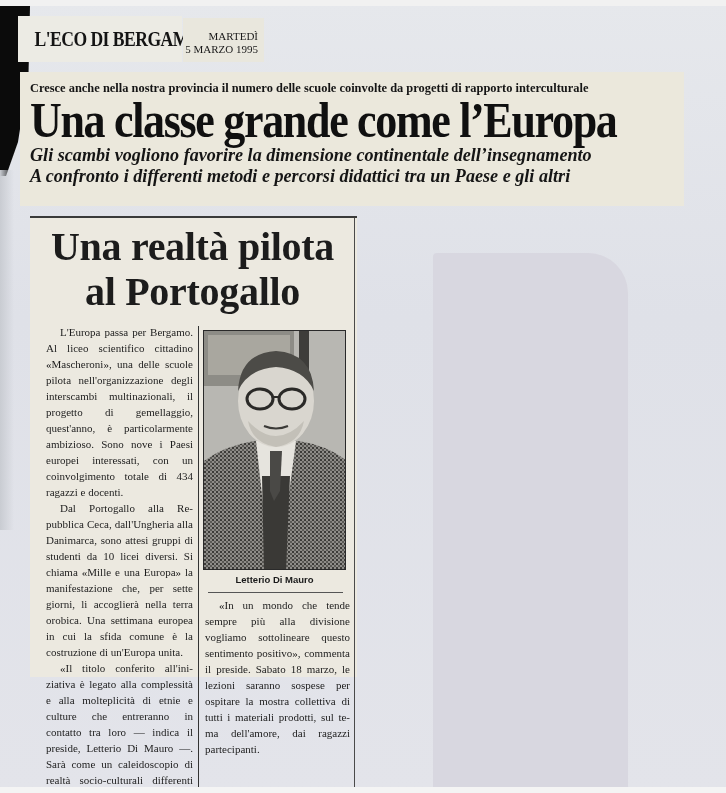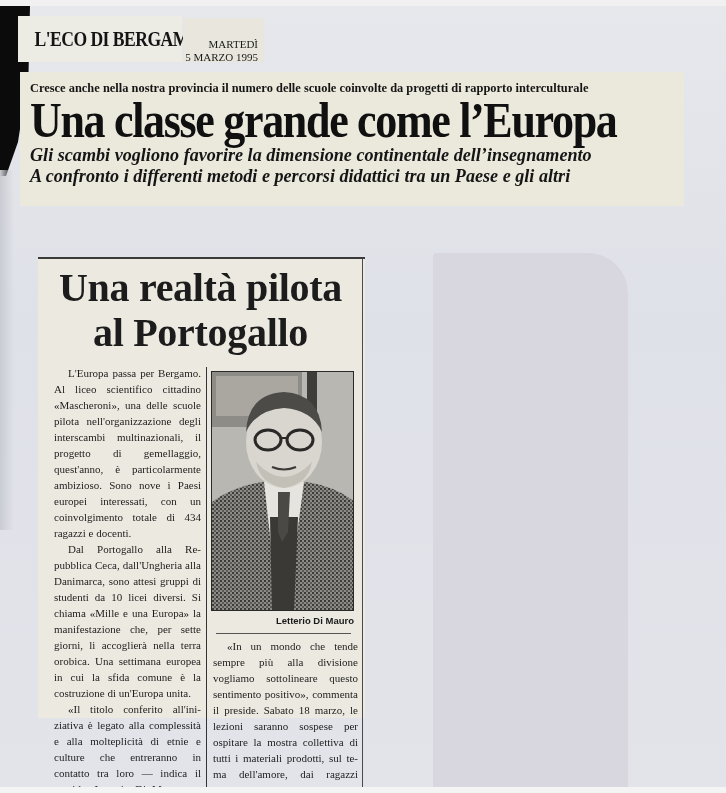--- a/index.html
+++ b/index.html
@@ -40,21 +40,21 @@
       display: flex; align-items: center; justify-content: center; padding-left: 36px;
     }
     .masthead-title {
       font-family: "Liberation Serif", serif;
       font-weight: bold; font-size: 20px; letter-spacing: -0.6px;
       color: #141414; transform: scaleX(0.88); white-space: nowrap;
     }
     .dateline {
       position: absolute; left: 183px; top: 18px; width: 81px; height: 44px;
       background: #e9e7dd;
-      text-align: right; padding: 20px 6px 0 0;
+      text-align: right; padding: 12px 6px 0 0;
       font-family: "Liberation Serif", serif;
       color: #1a1a1a; font-size: 11px; line-height: 13px;
     }
 
     
     .headline-box {
       position: absolute; left: 20px; top: 72px; width: 664px; height: 134px;
       background: #ebe8dc;
       padding: 8px 0 0 10px;
     }
@@ -71,24 +71,23 @@
       margin-top: 0px;
     }
     .subhead {
       font-family: "Liberation Serif", serif; font-weight: bold; font-style: italic;
       font-size: 19.5px; line-height: 21px; color: #151515; white-space: nowrap;
       transform: scaleX(0.93); transform-origin: left;
     }
 
     
     .article {
-      position: absolute; left: 38px; top: 216px; width: 327px; height: 461px;
+      position: absolute; left: 30px; top: 216px; width: 327px; height: 461px;
       background: #ece9e0;
       border-top: 2px solid #3a3a3a;
-      margin-top: 41px;
     }
     .article-rule-right {
       position: absolute; left: 324px; top: 0; width: 1px; height: 571px;
       background: #4a4a4a;
     }
     .article-title {
       position: absolute; left: 0; top: 6px; width: 325px;
       text-align: center;
       font-family: "Liberation Serif", serif; font-weight: bold;
       font-size: 40px; line-height: 45px; color: #1c1c1c;
@@ -115,21 +114,21 @@
 
     
     .photo {
       position: absolute; left: 173px; top: 112px; width: 143px; height: 240px;
       border: 1px solid #2a2a2a;
       background: #9a9a98; overflow: hidden;
     }
     .photo svg { display: block; }
     .caption {
       position: absolute; left: 173px; top: 356px; width: 143px;
-      text-align: right;
+      text-align: center;
       font-family: "Liberation Sans", sans-serif; font-weight: bold;
       font-size: 9.5px; color: #1a1a1a;
     }
     .caption-rule {
       position: absolute; left: 178px; top: 374px; width: 135px; height: 1px;
       background: #555;
     }
 
     
     .blank-panel {

